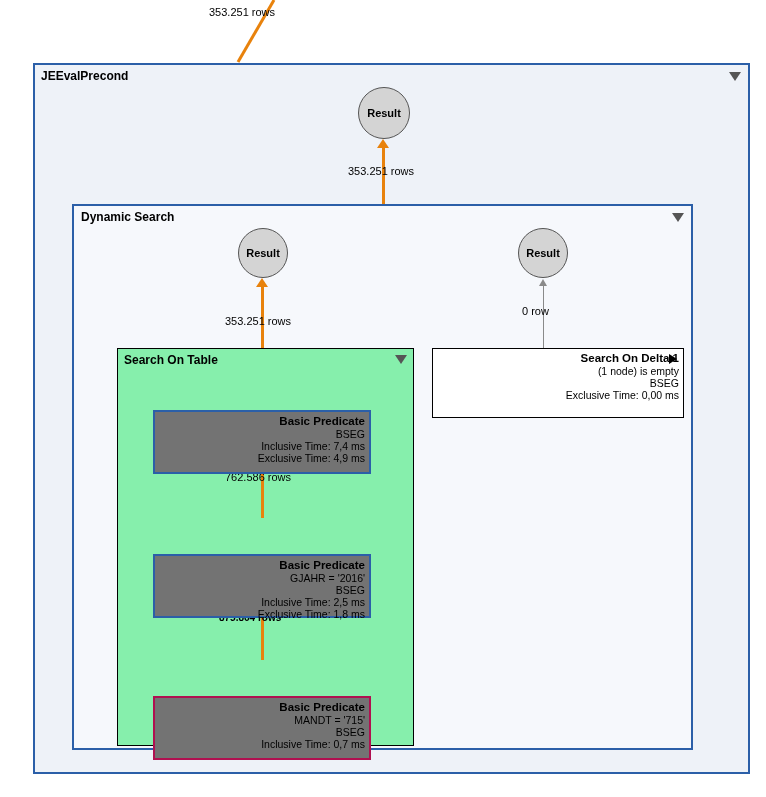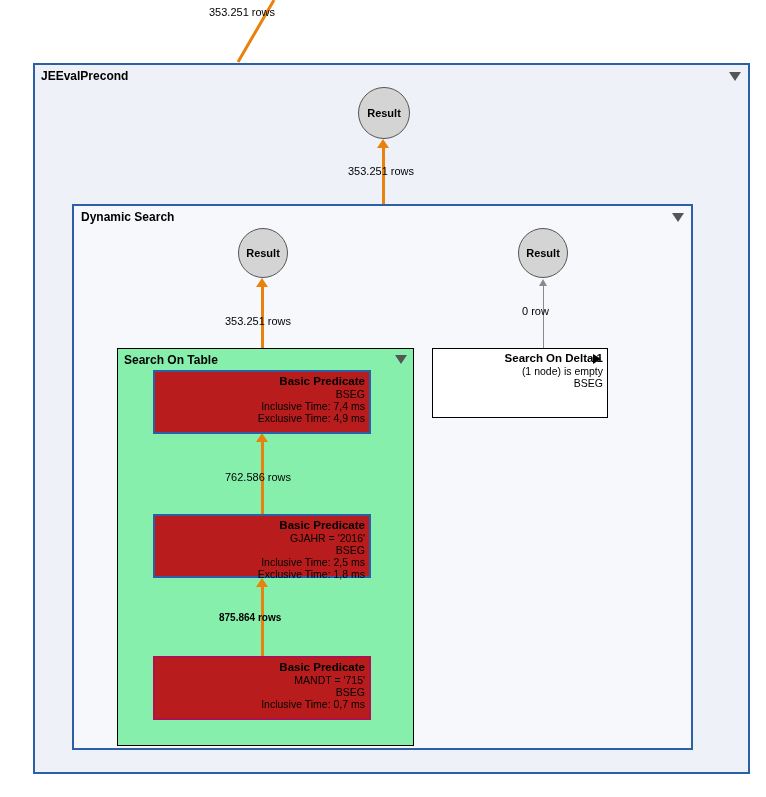--- a/index.html
+++ b/index.html
@@ -93,24 +93,25 @@
     align-items: center;
     justify-content: center;
     font-size: 11px;
     font-weight: bold;
     color: #000;
     box-sizing: border-box;
   }
 
   
   .node {
-    background: #b91c1c;
+    background: #737373;
     box-sizing: border-box;
     border: 2px solid #2b5fa8;
     padding: 2px 4px 3px 12px;
+    margin-top: 40px;
   }
   .node.highlight { border-color: #b01050; }
   .node .n-title {
     font-size: 11.5px;
     font-weight: bold;
     color: #000;
     line-height: 14px;
   }
   .node .n-line {
     font-size: 10.5px;
@@ -245,20 +246,21 @@
     <div class="n-line">Exclusive Time: 1,8 ms</div>
   </div>
 
   <div class="abs node highlight" style="left:153px; top:656px; width:218px; height:64px;">
     <div class="n-title">Basic Predicate</div>
     <div class="n-line">MANDT = '715'</div>
     <div class="n-line">BSEG</div>
     <div class="n-line">Inclusive Time: 0,7 ms</div>
   </div>
 
-  <div class="abs delta-node" style="left:432px; top:348px; width:176px; height:70px;">
+  <div class="abs delta-node" style="left:432px; top:348px; width:252px; height:70px;">
     <div class="n-title">Search On Delta 1</div>
     <div class="n-line">(1 node) is empty</div>
     <div class="n-line">BSEG</div>
+    <div class="n-line">Exclusive Time: 0,00 ms</div>
     <div class="expand-tri" style="right:6px; top:5px;"></div>
   </div>
 
 </div>
 
 </body></html>

